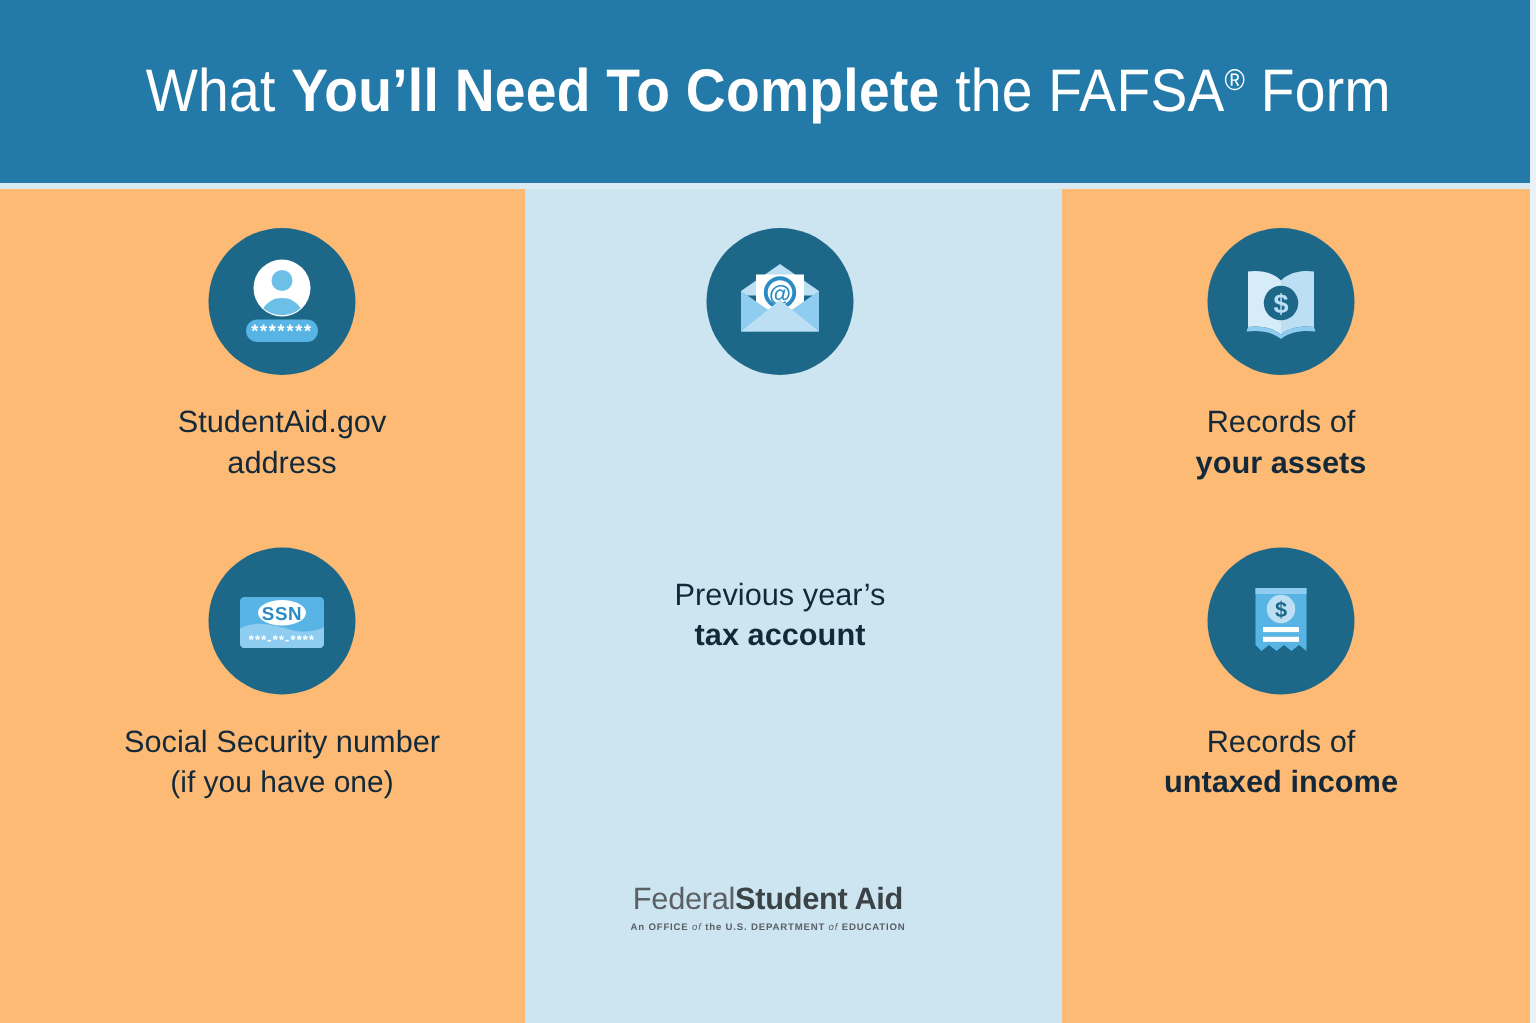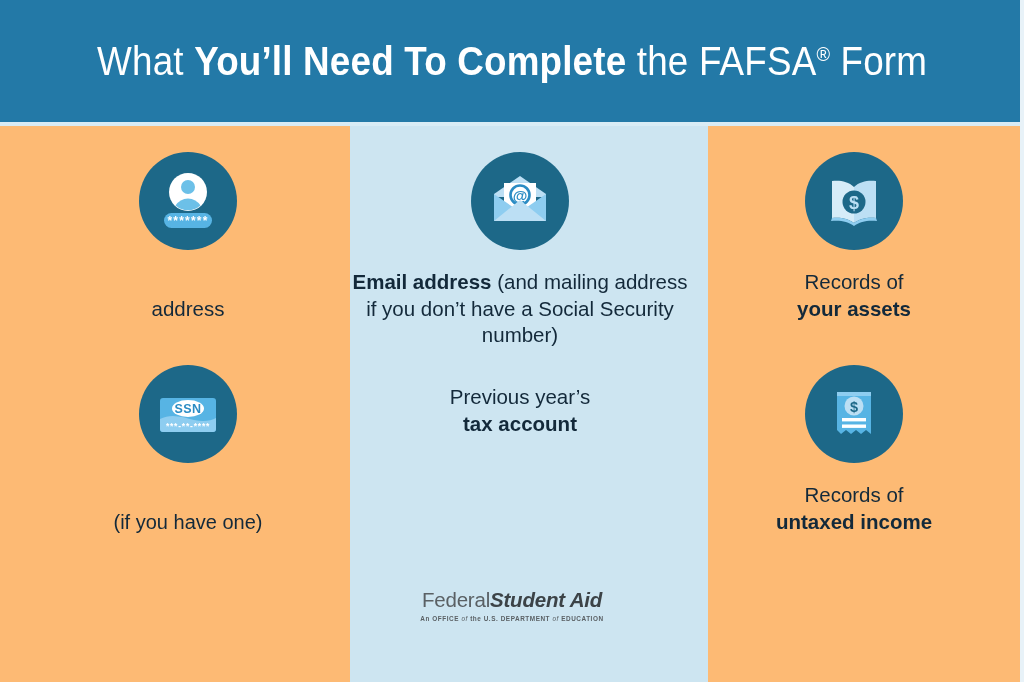--- a/index.html
+++ b/index.html
@@ -108,21 +108,21 @@
     width: 1024px;
     text-align: center;
   }
   .fsa-line1 {
     font-size: 20.5px;
     color: #4d5357;
     letter-spacing: -0.2px;
     white-space: nowrap;
   }
   .fsa-line1 .light { font-weight: 400; color: #5a6064; }
-  .fsa-line1 .heavy { font-weight: 700; color: #3c4347; font-style: italic; }
+  .fsa-line1 .heavy { font-weight: 700; color: #3c4347; }
   .fsa-line2 {
     margin-top: 3px;
     font-size: 6.4px;
     color: #5a6064;
     letter-spacing: 0.55px;
     font-weight: 700;
     white-space: nowrap;
   }
   .fsa-line2 .lc { text-transform: none; font-style: italic; font-weight: 400; }
   svg { display: block; }
@@ -147,41 +147,38 @@
           <svg width="74" height="74" viewBox="0 0 74 74">
             <circle cx="37" cy="28" r="19" fill="#ffffff"></circle>
             <circle cx="37" cy="23" r="7" fill="#6cc0e8"></circle>
             <path d="M24.5 41.5 A14.5 14 0 0 1 49.5 41.5 A19 19 0 0 1 24.5 41.5 Z" fill="#6cc0e8"></path>
             <rect x="13" y="49" width="48" height="15" rx="7.5" fill="#57b4e4"></rect>
             <text x="37" y="60.5" font-family="'Liberation Sans',sans-serif" font-size="12" font-weight="700" fill="#ffffff" text-anchor="middle" letter-spacing="1.2">*******</text>
           </svg>
         </div>
       </div>
       <div class="caption">
-        <br>
+        <span>StudentAid.gov</span><br>
         <span>address</span>
       </div>
     </div>
 
     <div class="cell col1 row0">
       <div class="icon-wrap">
         <div class="circle">
           <svg width="74" height="74" viewBox="0 0 74 74">
             <path d="M11 30 L37 12 L63 30 L63 33 L11 33 Z" fill="#bcdff4"></path>
             <rect x="21" y="19" width="32" height="26" fill="#ffffff"></rect>
             <circle cx="37" cy="31" r="9.5" fill="none" stroke="#2b8cc4" stroke-width="2.6"></circle>
             <text x="37" y="36.5" font-family="'Liberation Sans',sans-serif" font-size="15" font-weight="700" fill="#2b8cc4" text-anchor="middle">@</text>
             <path d="M11 30 L37 48 L63 30 L63 57 L11 57 Z" fill="#8ecdf0"></path>
             <path d="M11 57 L37 36 L63 57 Z" fill="#bcdff4"></path>
           </svg>
         </div>
       </div>
-      <div class="caption">
-        <span class="b">Email address</span><span> (and mailing address if you don’t have a Social Security number)</span>
-      </div>
     </div>
 
     <div class="cell col2 row0">
       <div class="icon-wrap">
         <div class="circle">
           <svg width="74" height="74" viewBox="0 0 74 74">
             <path d="M37 23 C31 17 22 16 15 17 L15 54 C22 53 31 54 37 59 Z" fill="#d6ecf8"></path>
             <path d="M37 23 C43 17 52 16 59 17 L59 54 C52 53 43 54 37 59 Z" fill="#bcdff4"></path>
             <path d="M15 54 C22 53 31 54 37 59 L37 62 C31 57 22 56 14 57 Z" fill="#8ecdf0"></path>
             <path d="M59 54 C52 53 43 54 37 59 L37 62 C43 57 52 56 60 57 Z" fill="#8ecdf0"></path>
@@ -202,21 +199,21 @@
           <svg width="74" height="74" viewBox="0 0 74 74">
             <rect x="9" y="21" width="56" height="34" rx="3" fill="#57b4e4"></rect>
             <path d="M9 42 C20 36 32 40 43 43 C52 45 60 44 65 41 L65 52 C65 53.7 63.7 55 62 55 L12 55 C10.3 55 9 53.7 9 52 Z" fill="#8ecdf0"></path>
             <ellipse cx="37" cy="31.5" rx="16" ry="8.5" fill="#ffffff"></ellipse>
             <text x="37" y="36" font-family="'Liberation Sans',sans-serif" font-size="12.5" font-weight="700" fill="#2b8cc4" text-anchor="middle" letter-spacing="0.4">SSN</text>
             <text x="37" y="52" font-family="'Liberation Sans',sans-serif" font-size="8.5" font-weight="700" fill="#ffffff" text-anchor="middle" letter-spacing="0.8">***-**-****</text>
           </svg>
         </div>
       </div>
       <div class="caption">
-        <br>
+        <span>Social Security number</span><br>
         <span class="small">(if you have one)</span>
       </div>
     </div>
 
     <div class="cell col1 row1">
       <div class="caption">
         <span>Previous year’s</span><br>
         <span class="b">tax account</span>
       </div>
     </div>

